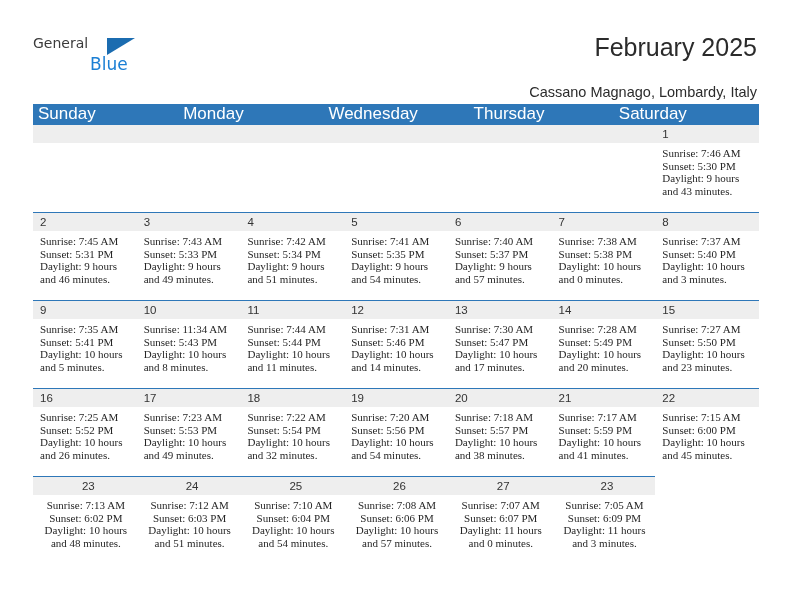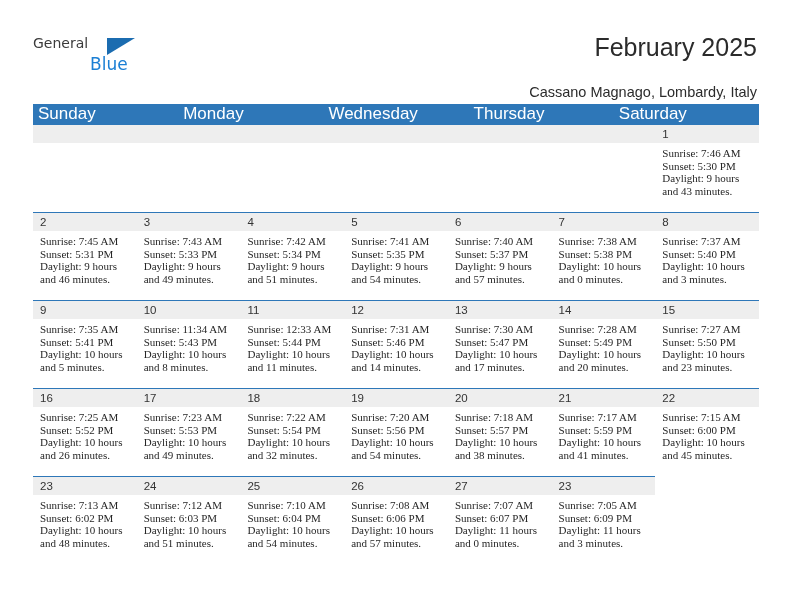--- a/index.html
+++ b/index.html
@@ -116,20 +116,21 @@
     overflow: hidden;
   }
 
   .week-row {
     display: flex;
     width: 100%;
     height: 88px;
   }
   .week-row.last {
     height: 96px;
+    text-align: center;
   }
 
   .daycell {
     flex: 1 1 0;
     box-sizing: border-box;
     position: relative;
     border-top: 1.6px solid #2e77b8;
     background: #ffffff;
     overflow: hidden;
   }
@@ -344,21 +345,21 @@
         <div class="daybody">
           <div>Sunrise: 11:34 AM</div>
           <div>Sunset: 5:43 PM</div>
           <div>Daylight: 10 hours</div>
           <div>and 8 minutes.</div>
         </div>
       </div>
       <div class="daycell">
         <div class="daynum-band">11</div>
         <div class="daybody">
-          <div>Sunrise: 12:33 AM</div>
+          <div>Sunrise: 7:44 AM</div>
           <div>Sunset: 5:44 PM</div>
           <div>Daylight: 10 hours</div>
           <div>and 11 minutes.</div>
         </div>
       </div>
       <div class="daycell">
         <div class="daynum-band">12</div>
         <div class="daybody">
           <div>Sunrise: 7:31 AM</div>
           <div>Sunset: 5:46 PM</div>

